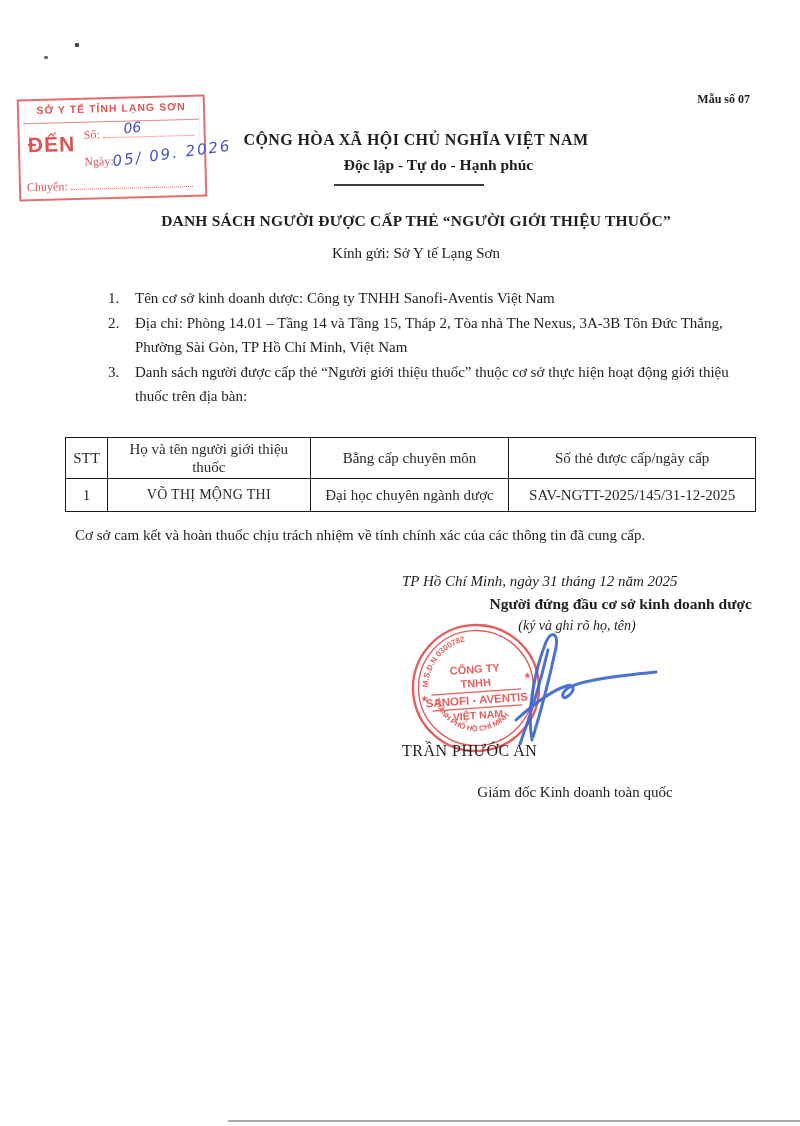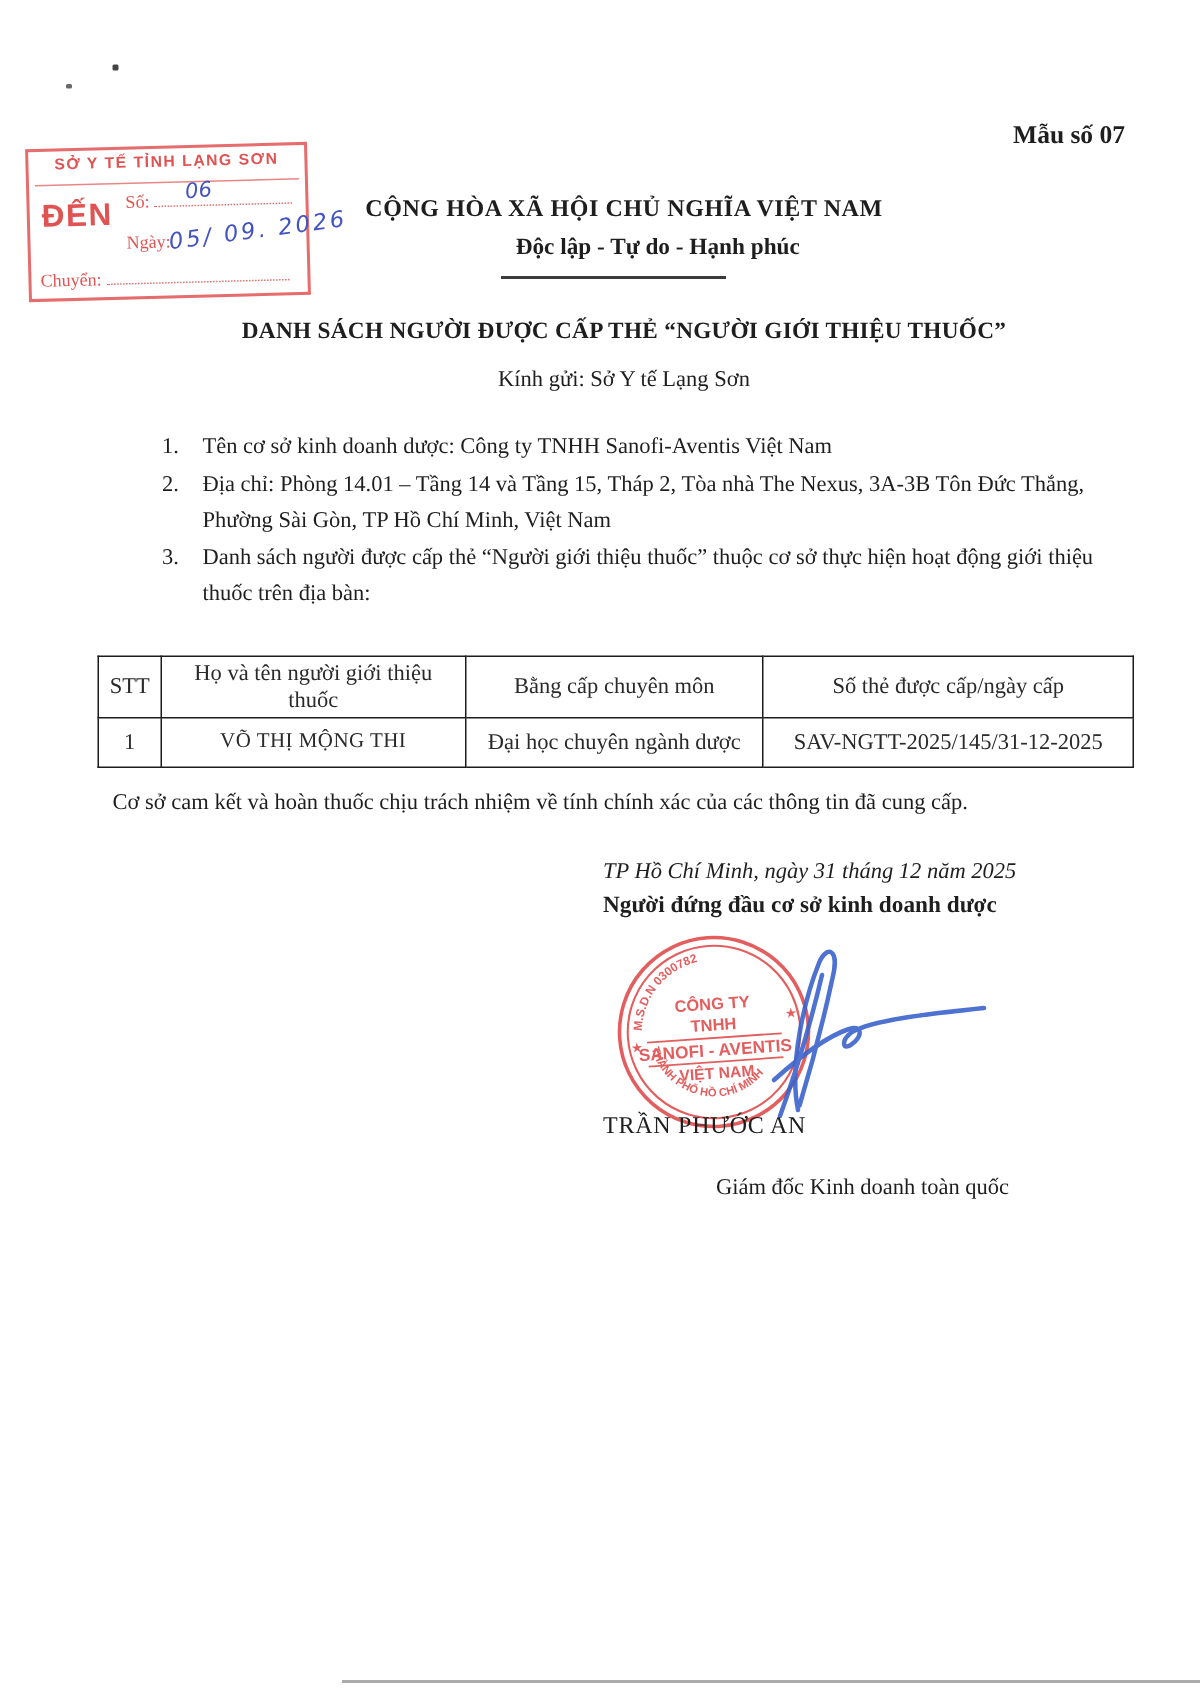--- a/index.html
+++ b/index.html
@@ -6,21 +6,21 @@
   .page{
     position:relative;width:800px;height:1126px;background:#ffffff;
     margin:0 auto;overflow:hidden;
     font-family:"Liberation Serif","DejaVu Serif",serif;
     color:#1e1e1e;
   }
   .abs{position:absolute;}
   .centered{left:0;right:0;text-align:center;padding-left:32px;}
 
   
-  .form-number{top:80px;right:50px;font-size:17px;font-weight:bold;}
+  .form-number{top:92px;right:50px;font-size:12px;font-weight:bold;}
   .nat-line1{top:131px;font-size:16px;font-weight:bold;letter-spacing:.4px;}
   .nat-line2{top:156px;font-size:15.5px;font-weight:bold;margin-left:45px;}
   .nat-underline{top:184px;left:50%;margin-left:-66px;width:150px;height:2px;background:#3c3c3c;}
 
   .doc-title{top:212px;font-size:15.5px;font-weight:bold;letter-spacing:.2px;}
   .recipient{top:245px;font-size:15px;}
 
   
   .arrival{
     top:97px;left:18px;width:184px;height:98px;
@@ -62,21 +62,21 @@
   .col-name{width:203px;}
   .col-degree{width:199px;}
   .col-card{width:247px;}
   td.name-cell{color:#4a4a4a;letter-spacing:.3px;font-size:14px;}
 
   .commitment{top:527px;left:75px;width:668px;font-size:15px;}
 
   
   .sig-date{top:573px;left:402px;width:350px;
     font-size:15px;font-style:italic;}
-  .sig-role{top:595px;left:402px;width:350px;text-align:left;
+  .sig-role{top:595px;left:402px;width:350px;text-align:right;
     font-size:15.5px;font-weight:bold;}
   .sig-note{top:618px;left:402px;width:350px;text-align:center;
     font-size:14px;font-style:italic;}
   .sig-name{top:742px;left:402px;width:350px;
     font-size:16px;font-weight:normal;letter-spacing:.5px;}
   .sig-title{top:736px;left:395px;width:360px;text-align:center;font-size:15px;margin-top:48px;}
 
   .seal-svg{top:618px;left:406px;width:140px;height:140px;opacity:.88;}
   .signature-svg{top:622px;left:470px;width:210px;height:135px;}
 
@@ -157,20 +157,21 @@
         <td>Đại học chuyên ngành dược</td>
         <td>SAV-NGTT-2025/145/31-12-2025</td>
       </tr>
     </tbody>
   </table>
 
   <div class="abs commitment">Cơ sở cam kết và hoàn thuốc chịu trách nhiệm về tính chính xác của các thông tin đã cung cấp.</div>
 
   <div class="abs sig-date">TP Hồ Chí Minh, ngày 31 tháng 12 năm 2025</div>
   <div class="abs sig-role">Người đứng đầu cơ sở kinh doanh dược</div>
+  <div class="abs sig-note">(ký và ghi rõ họ, tên)</div>
 
   <svg class="abs seal-svg" viewBox="0 0 140 140" style="transform:rotate(-4deg);">
     <defs>
       <path id="arcTop" d="M 22 70 A 48 48 0 0 1 118 70" fill="none"></path>
       <path id="arcBottom" d="M 27 70 A 43 43 0 0 0 113 70" fill="none"></path>
     </defs>
     <circle cx="70" cy="70" r="63" fill="none" stroke="#e04848" stroke-width="2.4"></circle>
     <circle cx="70" cy="70" r="57.5" fill="none" stroke="#e04848" stroke-width="1.4"></circle>
     <text font-family="Liberation Sans, sans-serif" font-size="8" font-weight="bold" fill="#e04848">
       <textPath href="#arcTop" startOffset="4">M.S.D.N 0300782</textPath>

